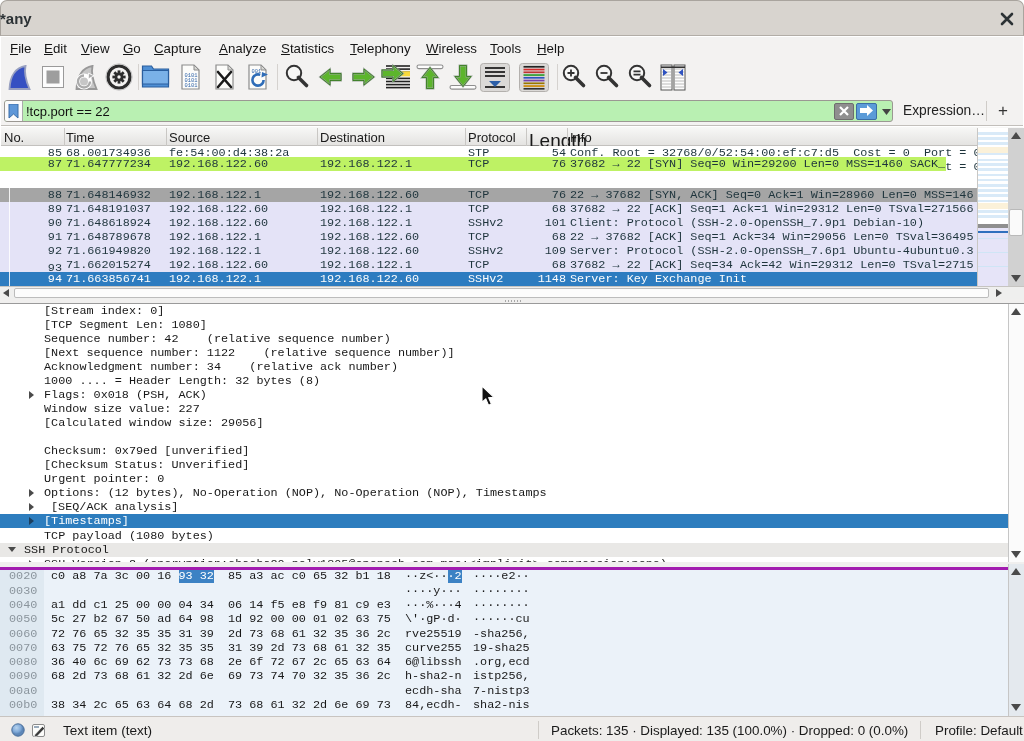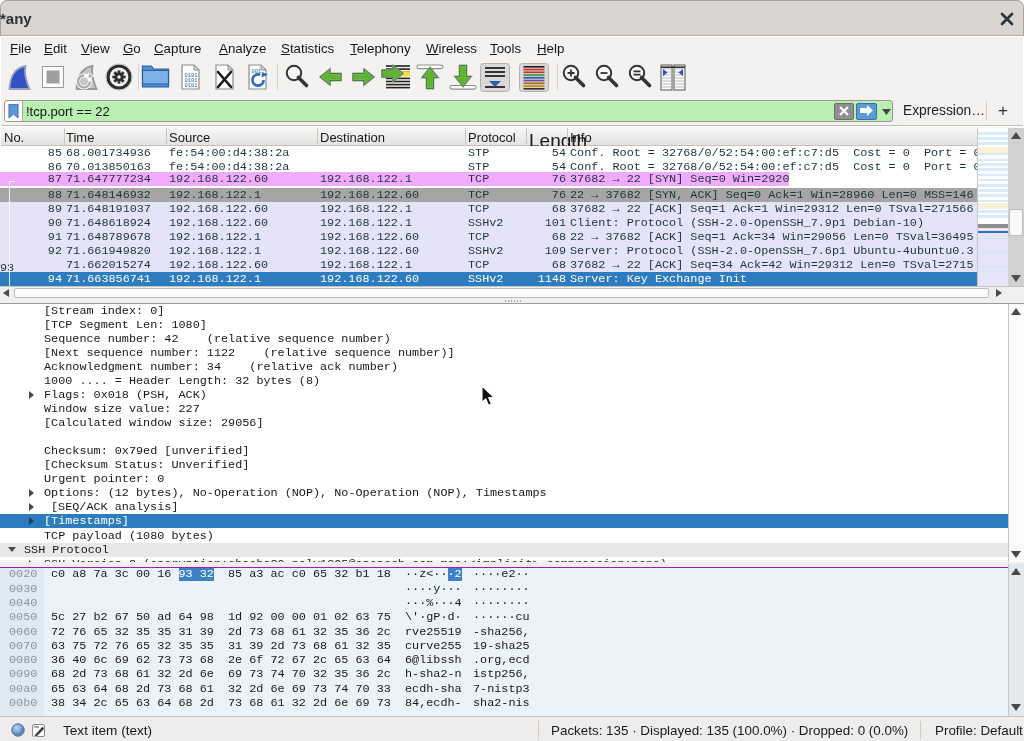--- a/index.html
+++ b/index.html
@@ -186,21 +186,21 @@
 </div>
 <div class="abs mono" style="left:0;top:159.9px;width:977px;height:13.95px;background:#ffffff;color:#1e343c;overflow:hidden">
 <span class="abs" style="left:0;top:0.4px;width:62px;text-align:right">86</span>
 <span class="abs" style="left:66px;top:0.4px">70.013850163</span>
 <span class="abs" style="left:169px;top:0.4px">fe:54:00:d4:38:2a</span>
 <span class="abs" style="left:320px;top:0.4px"></span>
 <span class="abs" style="left:468px;top:0.4px">STP</span>
 <span class="abs" style="left:504px;top:0.4px;width:62px;text-align:right">54</span>
 <span class="abs" style="left:570px;top:0.4px">Conf. Root = 32768/0/52:54:00:ef:c7:d5  Cost = 0  Port = 0x8001</span>
 </div>
-<div class="abs mono" style="left:0;top:172px;width:789px;height:13.95px;background:#f0abfc;color:#1e343c;overflow:hidden">
+<div class="abs mono" style="left:0;top:157px;width:946px;height:13.95px;background:#bef264;color:#1e343c;overflow:hidden">
 <span class="abs" style="left:0;top:0.4px;width:62px;text-align:right">87</span>
 <span class="abs" style="left:66px;top:0.4px">71.647777234</span>
 <span class="abs" style="left:169px;top:0.4px">192.168.122.60</span>
 <span class="abs" style="left:320px;top:0.4px">192.168.122.1</span>
 <span class="abs" style="left:468px;top:0.4px">TCP</span>
 <span class="abs" style="left:504px;top:0.4px;width:62px;text-align:right">76</span>
 <span class="abs" style="left:570px;top:0.4px">37682 → 22 [SYN] Seq=0 Win=29200 Len=0 MSS=1460 SACK_PERM=</span>
 </div>
 <div class="abs mono" style="left:0;top:187.8px;width:977px;height:13.95px;background:#a5a5a5;color:#1e343c;overflow:hidden">
 <span class="abs" style="left:0;top:0.4px;width:62px;text-align:right">88</span>
@@ -241,21 +241,21 @@
 <div class="abs mono" style="left:0;top:243.6px;width:977px;height:13.95px;background:#e4e3f7;color:#1e343c;overflow:hidden">
 <span class="abs" style="left:0;top:0.4px;width:62px;text-align:right">92</span>
 <span class="abs" style="left:66px;top:0.4px">71.661949820</span>
 <span class="abs" style="left:169px;top:0.4px">192.168.122.1</span>
 <span class="abs" style="left:320px;top:0.4px">192.168.122.60</span>
 <span class="abs" style="left:468px;top:0.4px">SSHv2</span>
 <span class="abs" style="left:504px;top:0.4px;width:62px;text-align:right">109</span>
 <span class="abs" style="left:570px;top:0.4px">Server: Protocol (SSH-2.0-OpenSSH_7.6p1 Ubuntu-4ubuntu0.3</span>
 </div>
 <div class="abs mono" style="left:0;top:257.6px;width:977px;height:13.95px;background:#e4e3f7;color:#1e343c;overflow:hidden">
-<span class="abs" style="left:0;top:3px;width:62px;">93</span>
+<span class="abs" style="left:0;top:3px;width:62px;text-align:right">93</span>
 <span class="abs" style="left:66px;top:0.4px">71.662015274</span>
 <span class="abs" style="left:169px;top:0.4px">192.168.122.60</span>
 <span class="abs" style="left:320px;top:0.4px">192.168.122.1</span>
 <span class="abs" style="left:468px;top:0.4px">TCP</span>
 <span class="abs" style="left:504px;top:0.4px;width:62px;text-align:right">68</span>
 <span class="abs" style="left:570px;top:0.4px">37682 → 22 [ACK] Seq=34 Ack=42 Win=29312 Len=0 TSval=2715</span>
 </div>
 <div class="abs mono" style="left:0;top:271.6px;width:977px;height:13.95px;background:#2d7cc0;color:#fdfdfd;overflow:hidden">
 <span class="abs" style="left:0;top:0.4px;width:62px;text-align:right">94</span>
 <span class="abs" style="left:66px;top:0.4px">71.663856741</span>
@@ -330,32 +330,33 @@
 <svg class="abs" style="left:1010px;top:307px" width="12" height="9">
     <polygon points="6,1 11,8 1,8" fill="#4a4a4a"></polygon>
   </svg>
 <svg class="abs" style="left:1010px;top:550px" width="12" height="9">
     <polygon points="1,1 11,1 6,8" fill="#4a4a4a"></polygon>
   </svg>
 <svg class="abs" style="left:481px;top:384.5px" width="15" height="22">
     <polygon points="1,1 1,17.2 4.8,13.8 7.5,20.2 10.4,19 7.7,12.7 12.9,12.3" fill="#111" stroke="#fff" stroke-width="1.1"></polygon>
   </svg>
 <div class="abs" style="left:0;top:562px;width:1024px;height:5px;background:#f0efee"></div>
-<div class="abs" style="left:0;top:567px;width:1024px;height:149px;background:#ebf2f9;border-top:1px solid #a21caf;overflow:hidden">
+<div class="abs" style="left:0;top:567px;width:1024px;height:149px;background:#ebf2f9;border-top:3px solid #a21caf;overflow:hidden">
 <div class="abs" style="left:0;top:0;width:44px;height:148px;background:#dfe9f1"></div>
 <div class="abs mono" style="left:9px;top:-0.7px;color:#8b959d">0020</div>
 <div class="abs mono" style="left:51px;top:-0.7px">c0 a8 7a 3c 00 16 93 32  85 a3 ac c0 65 32 b1 18</div>
 <div class="abs mono" style="left:405px;top:-0.7px">··z&lt;···2</div>
 <div class="abs mono" style="left:473px;top:-0.7px">····e2··</div>
 <div class="abs mono" style="left:178.5px;top:-0.7px;background:#3c82c4;color:#fff">93 32</div>
 <div class="abs mono" style="left:447.5px;top:-0.7px;background:#3c82c4;color:#fff">·2</div>
 <div class="abs mono" style="left:9px;top:13.6px;color:#8b959d">0030</div>
 <div class="abs mono" style="left:405px;top:13.6px">····y···</div>
 <div class="abs mono" style="left:473px;top:13.6px">········</div>
 <div class="abs mono" style="left:9px;top:27.9px;color:#8b959d">0040</div>
+<div class="abs mono" style="left:51px;top:27.9px">a1 dd c1 25 00 00 04 34  06 14 f5 e8 f9 81 c9 e3</div>
 <div class="abs mono" style="left:405px;top:27.9px">···%···4</div>
 <div class="abs mono" style="left:473px;top:27.9px">········</div>
 <div class="abs mono" style="left:9px;top:42.2px;color:#8b959d">0050</div>
 <div class="abs mono" style="left:51px;top:42.2px">5c 27 b2 67 50 ad 64 98  1d 92 00 00 01 02 63 75</div>
 <div class="abs mono" style="left:405px;top:42.2px">\'·gP·d·</div>
 <div class="abs mono" style="left:473px;top:42.2px">······cu</div>
 <div class="abs mono" style="left:9px;top:56.5px;color:#8b959d">0060</div>
 <div class="abs mono" style="left:51px;top:56.5px">72 76 65 32 35 35 31 39  2d 73 68 61 32 35 36 2c</div>
 <div class="abs mono" style="left:405px;top:56.5px">rve25519</div>
 <div class="abs mono" style="left:473px;top:56.5px">-sha256,</div>
@@ -365,21 +366,20 @@
 <div class="abs mono" style="left:473px;top:70.8px">19-sha25</div>
 <div class="abs mono" style="left:9px;top:85.1px;color:#8b959d">0080</div>
 <div class="abs mono" style="left:51px;top:85.1px">36 40 6c 69 62 73 73 68  2e 6f 72 67 2c 65 63 64</div>
 <div class="abs mono" style="left:405px;top:85.1px">6@libssh</div>
 <div class="abs mono" style="left:473px;top:85.1px">.org,ecd</div>
 <div class="abs mono" style="left:9px;top:99.4px;color:#8b959d">0090</div>
 <div class="abs mono" style="left:51px;top:99.4px">68 2d 73 68 61 32 2d 6e  69 73 74 70 32 35 36 2c</div>
 <div class="abs mono" style="left:405px;top:99.4px">h-sha2-n</div>
 <div class="abs mono" style="left:473px;top:99.4px">istp256,</div>
 <div class="abs mono" style="left:9px;top:113.7px;color:#8b959d">00a0</div>
-<div class="abs mono" style="left:51px;top:113.7px">65 63 64 68 2d 73 68 61  32 2d 6e 69 73 74 70 33</div>
 <div class="abs mono" style="left:405px;top:113.7px">ecdh-sha</div>
 <div class="abs mono" style="left:473px;top:113.7px">7-nistp3</div>
 <div class="abs mono" style="left:9px;top:128.0px;color:#8b959d">00b0</div>
 <div class="abs mono" style="left:51px;top:128.0px">38 34 2c 65 63 64 68 2d  73 68 61 32 2d 6e 69 73</div>
 <div class="abs mono" style="left:405px;top:128.0px">84,ecdh-</div>
 <div class="abs mono" style="left:473px;top:128.0px">sha2-nis</div>
 </div>
 <div class="abs" style="left:1008px;top:564px;width:16px;height:152px;background:#e4e9ee;border-left:1px solid #c6c6c6"></div>
 <svg class="abs" style="left:1010px;top:567px" width="12" height="9">
     <polygon points="6,1 11,8 1,8" fill="#4a4a4a"></polygon>

